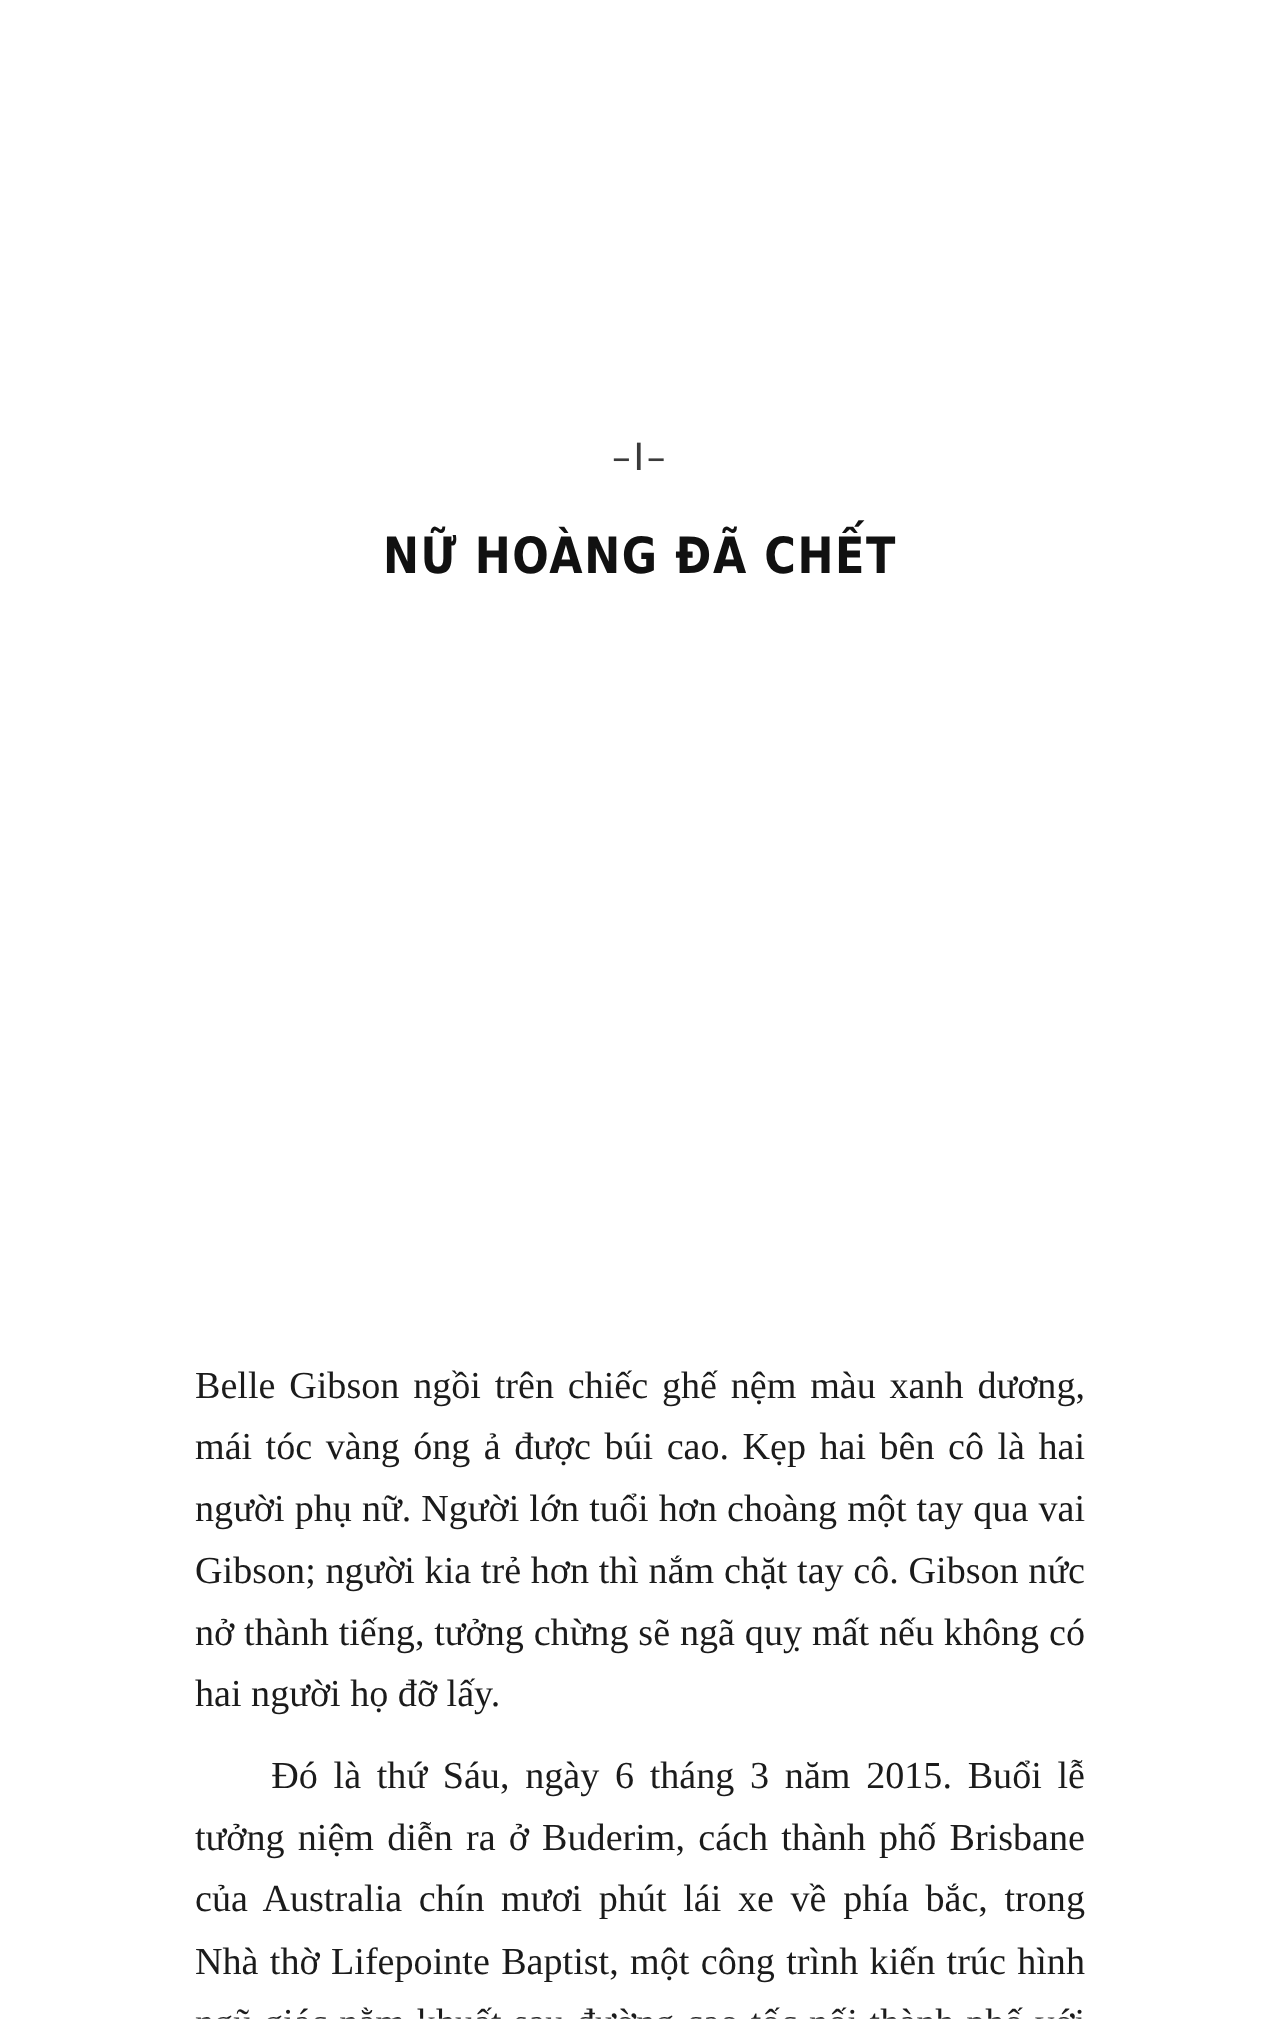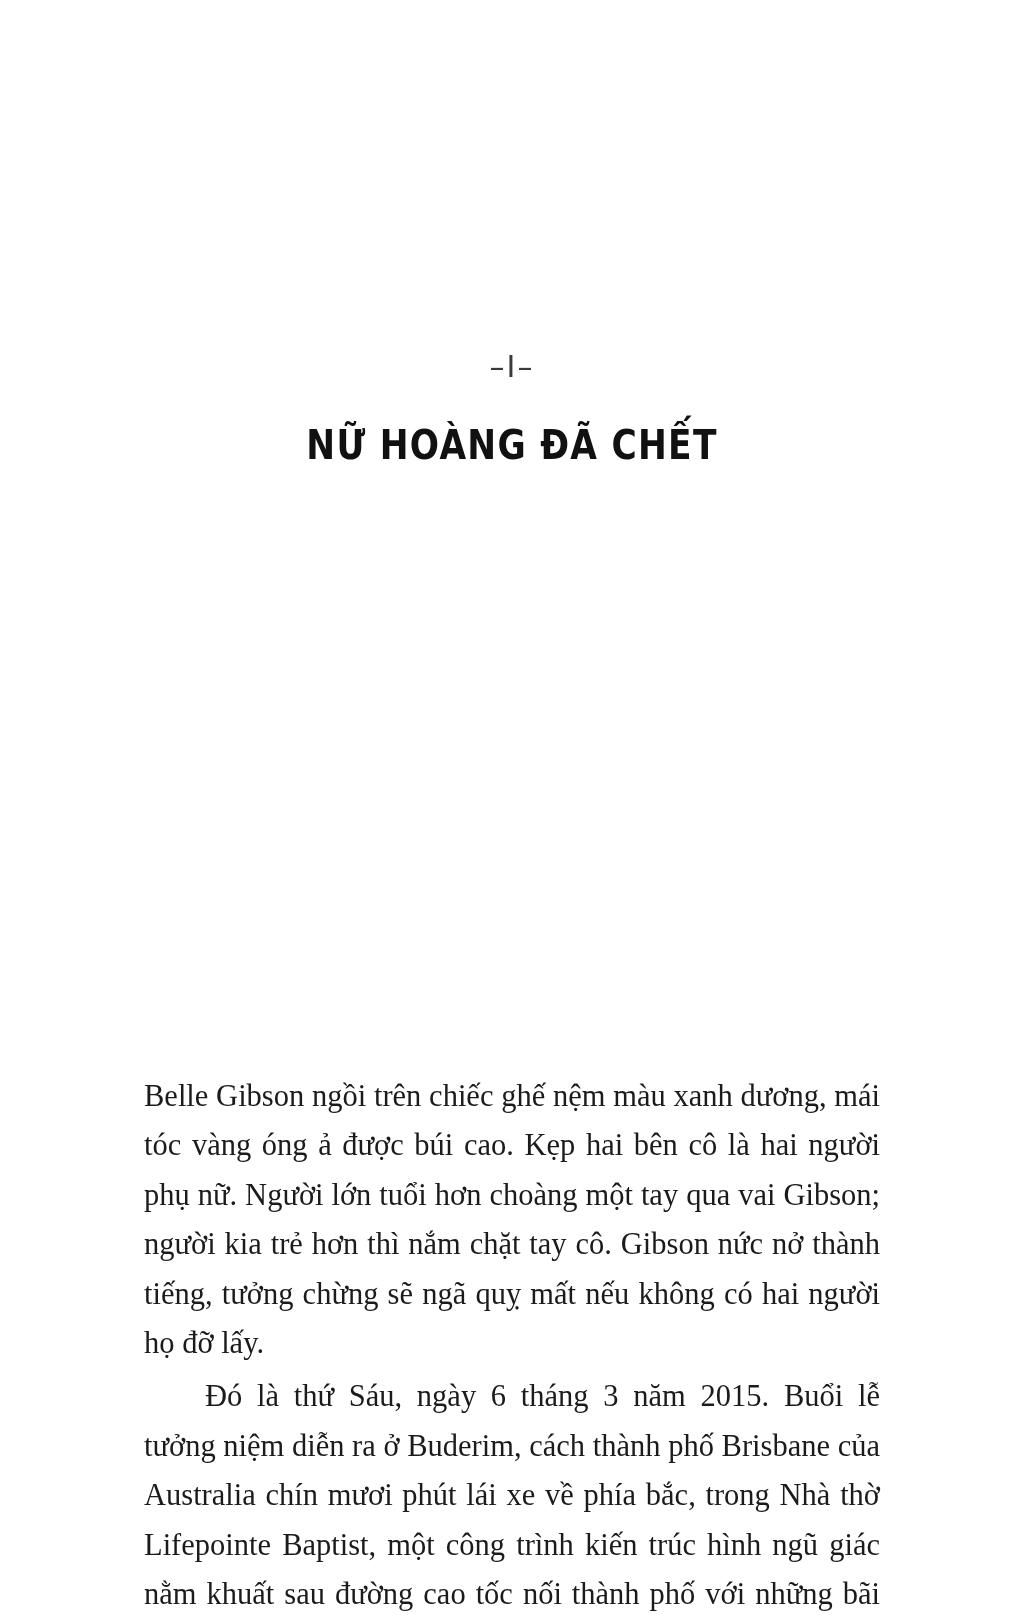--- a/index.html
+++ b/index.html
@@ -50,21 +50,21 @@
   .body-text {
     margin: 0;
     padding: 0 140px;
     box-sizing: border-box;
     position: absolute;
     top: 716px;
     left: 0;
     width: 1024px;
   }
   .body-text p {
-    margin: 4px;
+    margin: 16px;
     font-size: 30.5px;
     line-height: 1.62;
     text-align: justify;
     text-justify: inter-word;
     color: #1b1b1b;
     hyphens: none;
   }
   .body-text p.indent {
     text-indent: 2.0em;
   }

